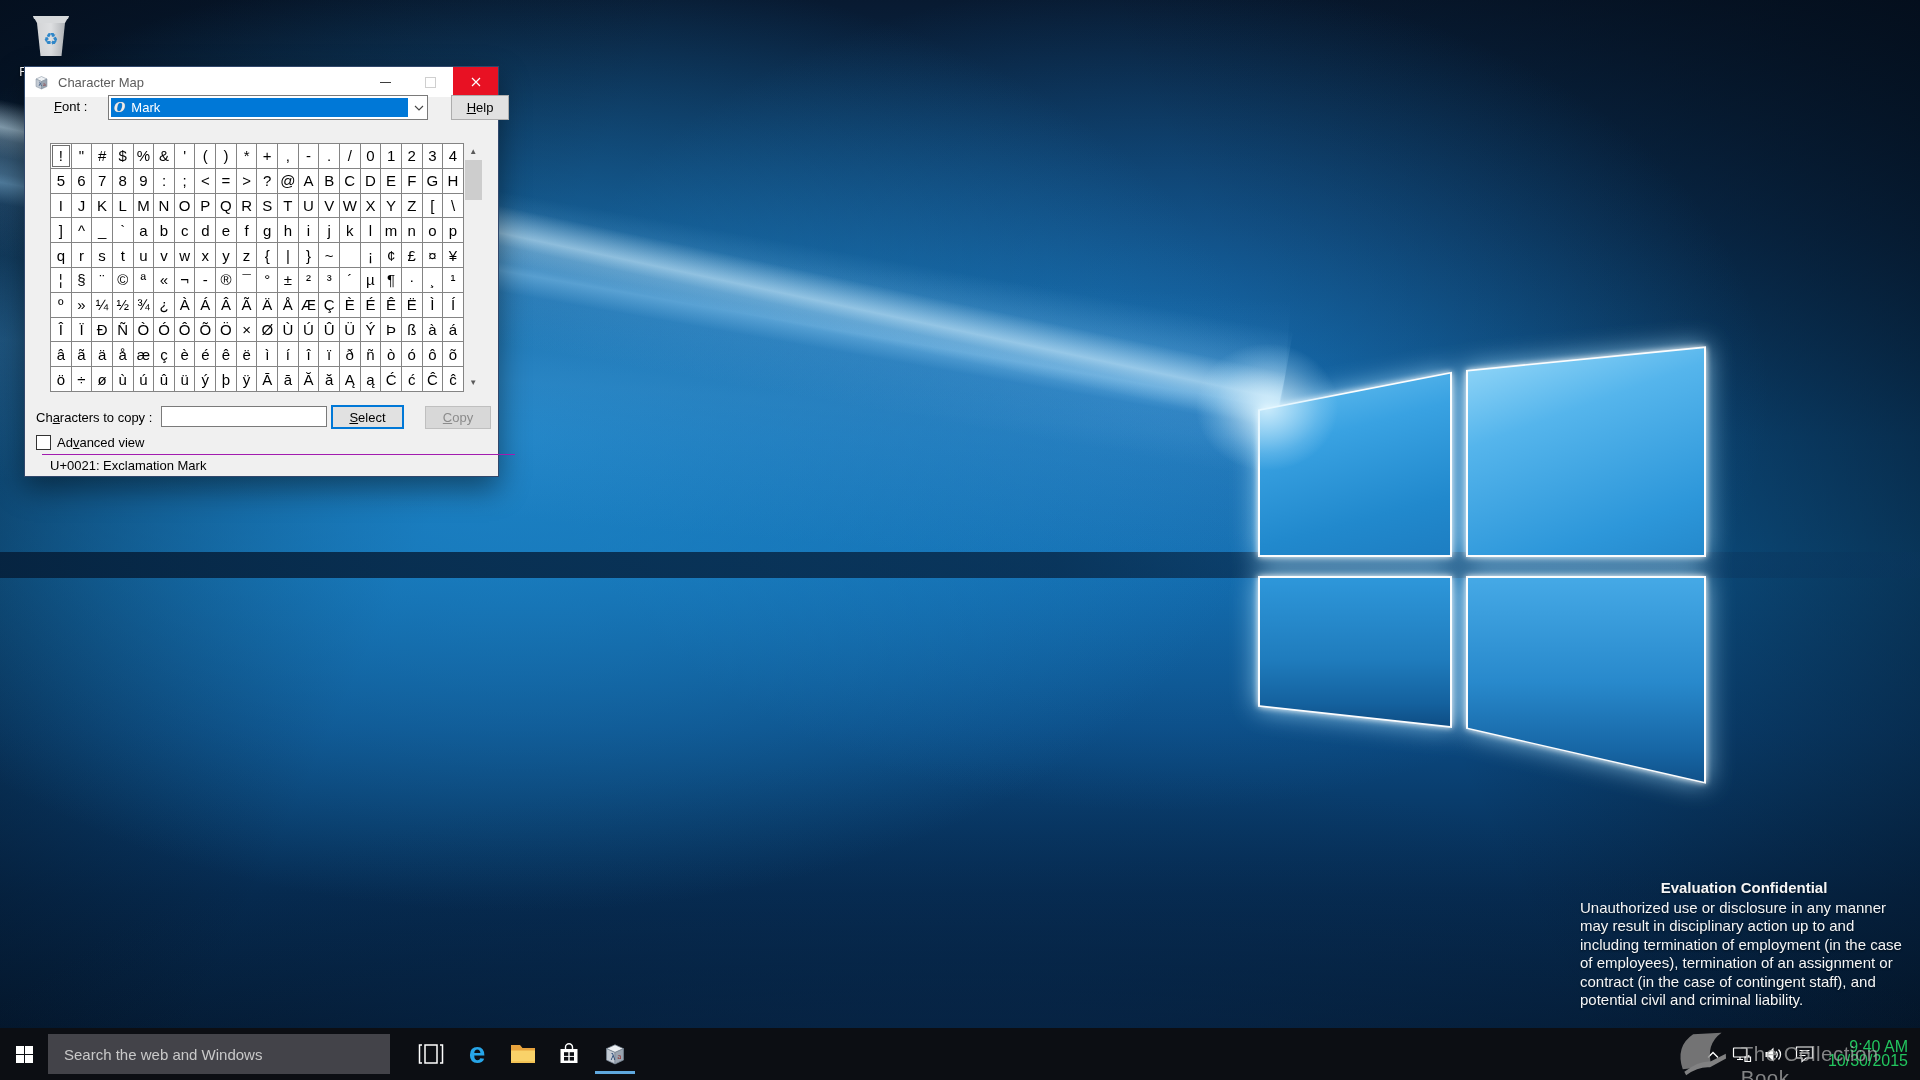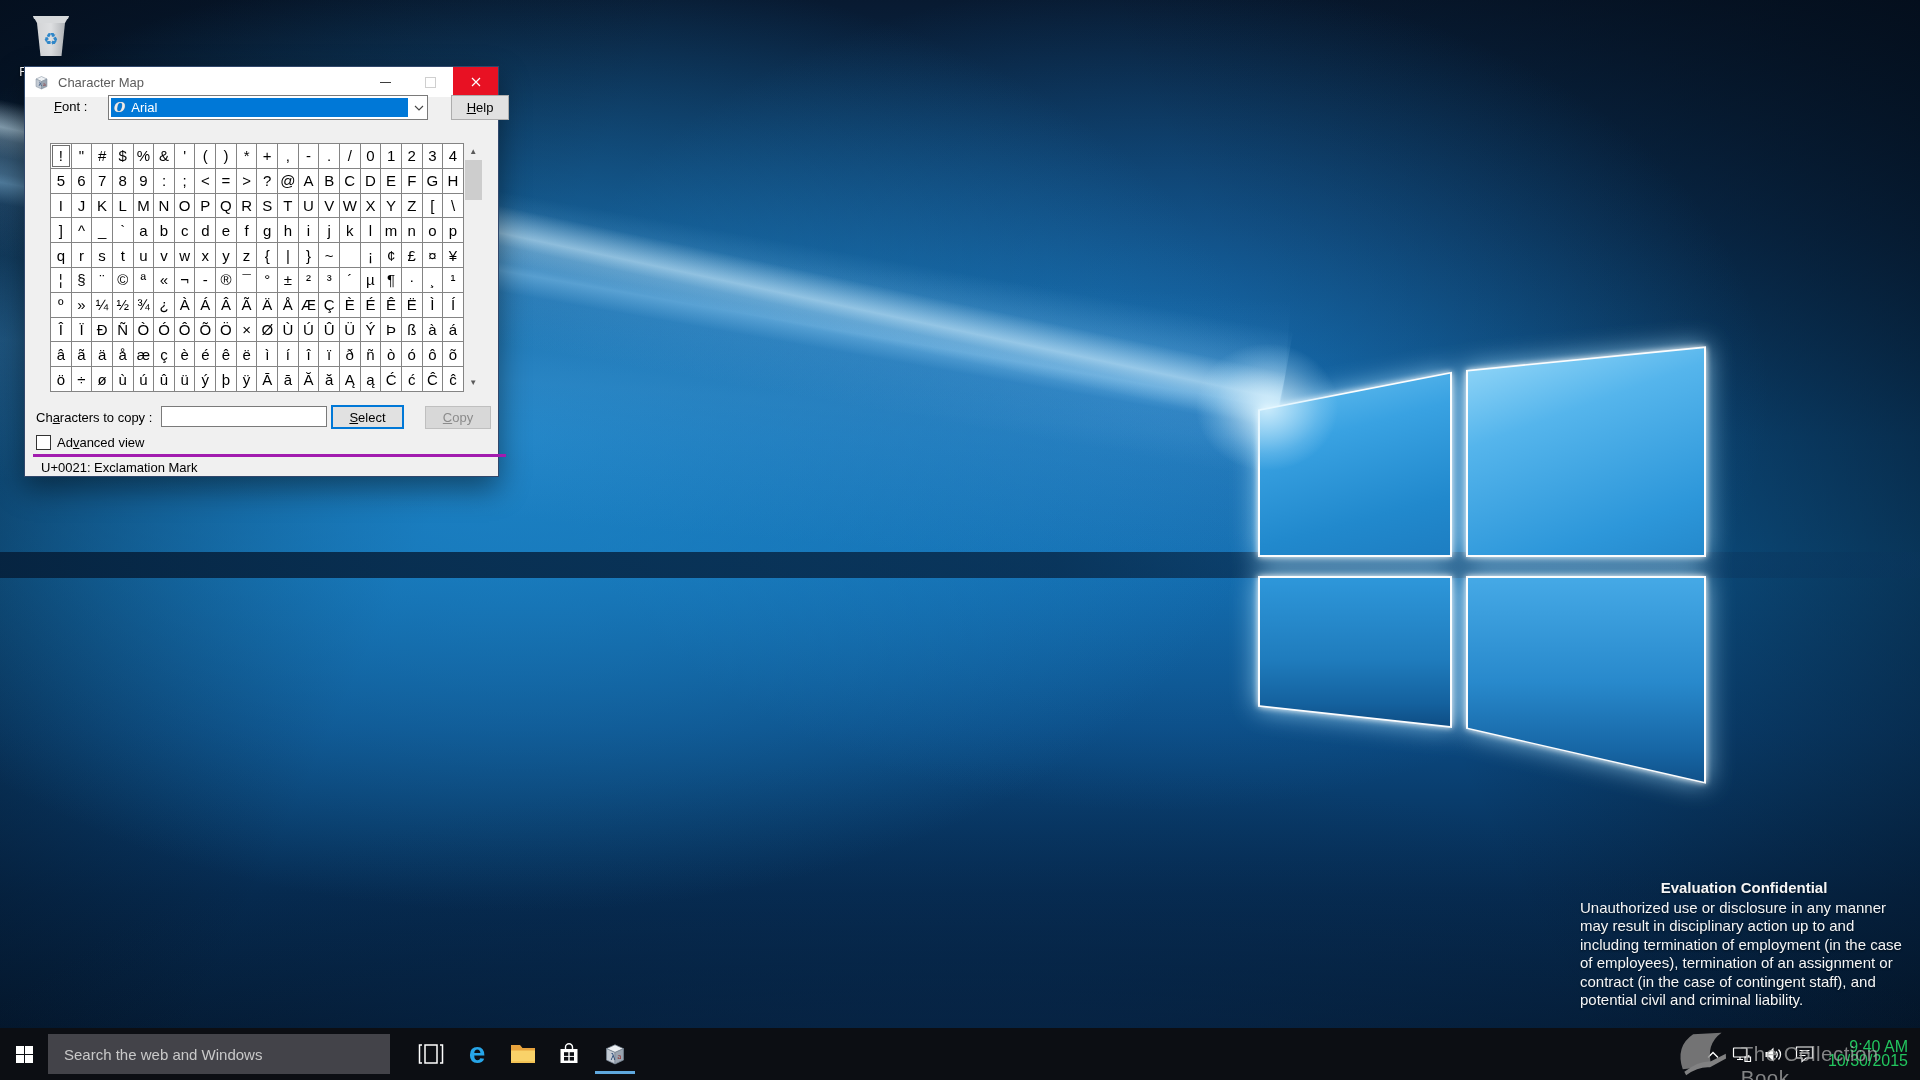--- a/index.html
+++ b/index.html
@@ -90,21 +90,21 @@
   #cm-copyrow{position:absolute;left:0;top:338px;width:100%;height:25px;}
   #cm-copylabel{position:absolute;left:11px;top:5px;}
   #cm-copyinput{position:absolute;left:136px;top:1px;width:160px;height:19px;border:1px solid #7a7a7a;background:#fff;
     font-size:13px;padding:0 2px;font-family:"Liberation Sans",sans-serif;}
   #cm-selectbtn{position:absolute;left:306px;top:0;width:73px;height:24px;background:#e1e1e1;border:2px solid #0078d7;
     box-sizing:border-box;display:flex;align-items:center;justify-content:center;}
   #cm-copybtn{position:absolute;left:400px;top:1px;width:66px;height:23px;background:#d8d8d8;border:1px solid #bfbfbf;
     box-sizing:border-box;color:#8b8b8b;display:flex;align-items:center;justify-content:center;}
   #cm-advrow{position:absolute;left:11px;top:368px;display:flex;align-items:center;}
   #cm-advcheck{width:13px;height:13px;background:#fff;border:1px solid #333;margin-right:6px;}
-  #cm-statusbar{position:absolute;left:8px;top:387px;width:100%;height:20px;border-top:3px solid #a21caf;
+  #cm-statusbar{position:absolute;left:17px;top:387px;width:100%;height:20px;border-top:1px solid #a21caf;
     display:flex;align-items:center;}
   #cm-statusbar span{margin-left:8px;font-size:13px;}
 
   
   #taskbar{position:absolute;left:0;bottom:0;width:100%;height:52px;background:#0c0e13;z-index:10;
     display:flex;align-items:center;}
   #start-btn{width:48px;height:40px;display:flex;align-items:center;justify-content:center;flex:none;}
   #search-box{width:342px;height:40px;background:#434349;display:flex;align-items:center;flex:none;}
   #search-box input{background:transparent;border:none;outline:none;color:#c9c9c9;font-size:15px;width:300px;
     margin-left:14px;font-family:"Liberation Sans",sans-serif;}
@@ -199,21 +199,21 @@
           <path d="M1 1 L9 9 M9 1 L1 9" stroke="#fff" stroke-width="1.2"></path>
         </svg>
       </div>
     </div>
 
     <div id="cm-fontrow">
       <span id="cm-fontlabel"><u>F</u>ont :</span>
       <div id="cm-fontbox">
         <div id="cm-fontsel">
           <span class="tt-icon">O</span>
-          <span>Arial</span>
+          <span>Mark</span>
         </div>
         <div id="cm-font-chevron">
           <svg width="10" height="6" viewBox="0 0 10 6">
               <path d="M1 1 L5 5 L9 1" stroke="#444" fill="none" stroke-width="1.1"></path>
             </svg>
         </div>
       </div>
       <div id="cm-helpbtn"><u>H</u>elp</div>
     </div>
 

